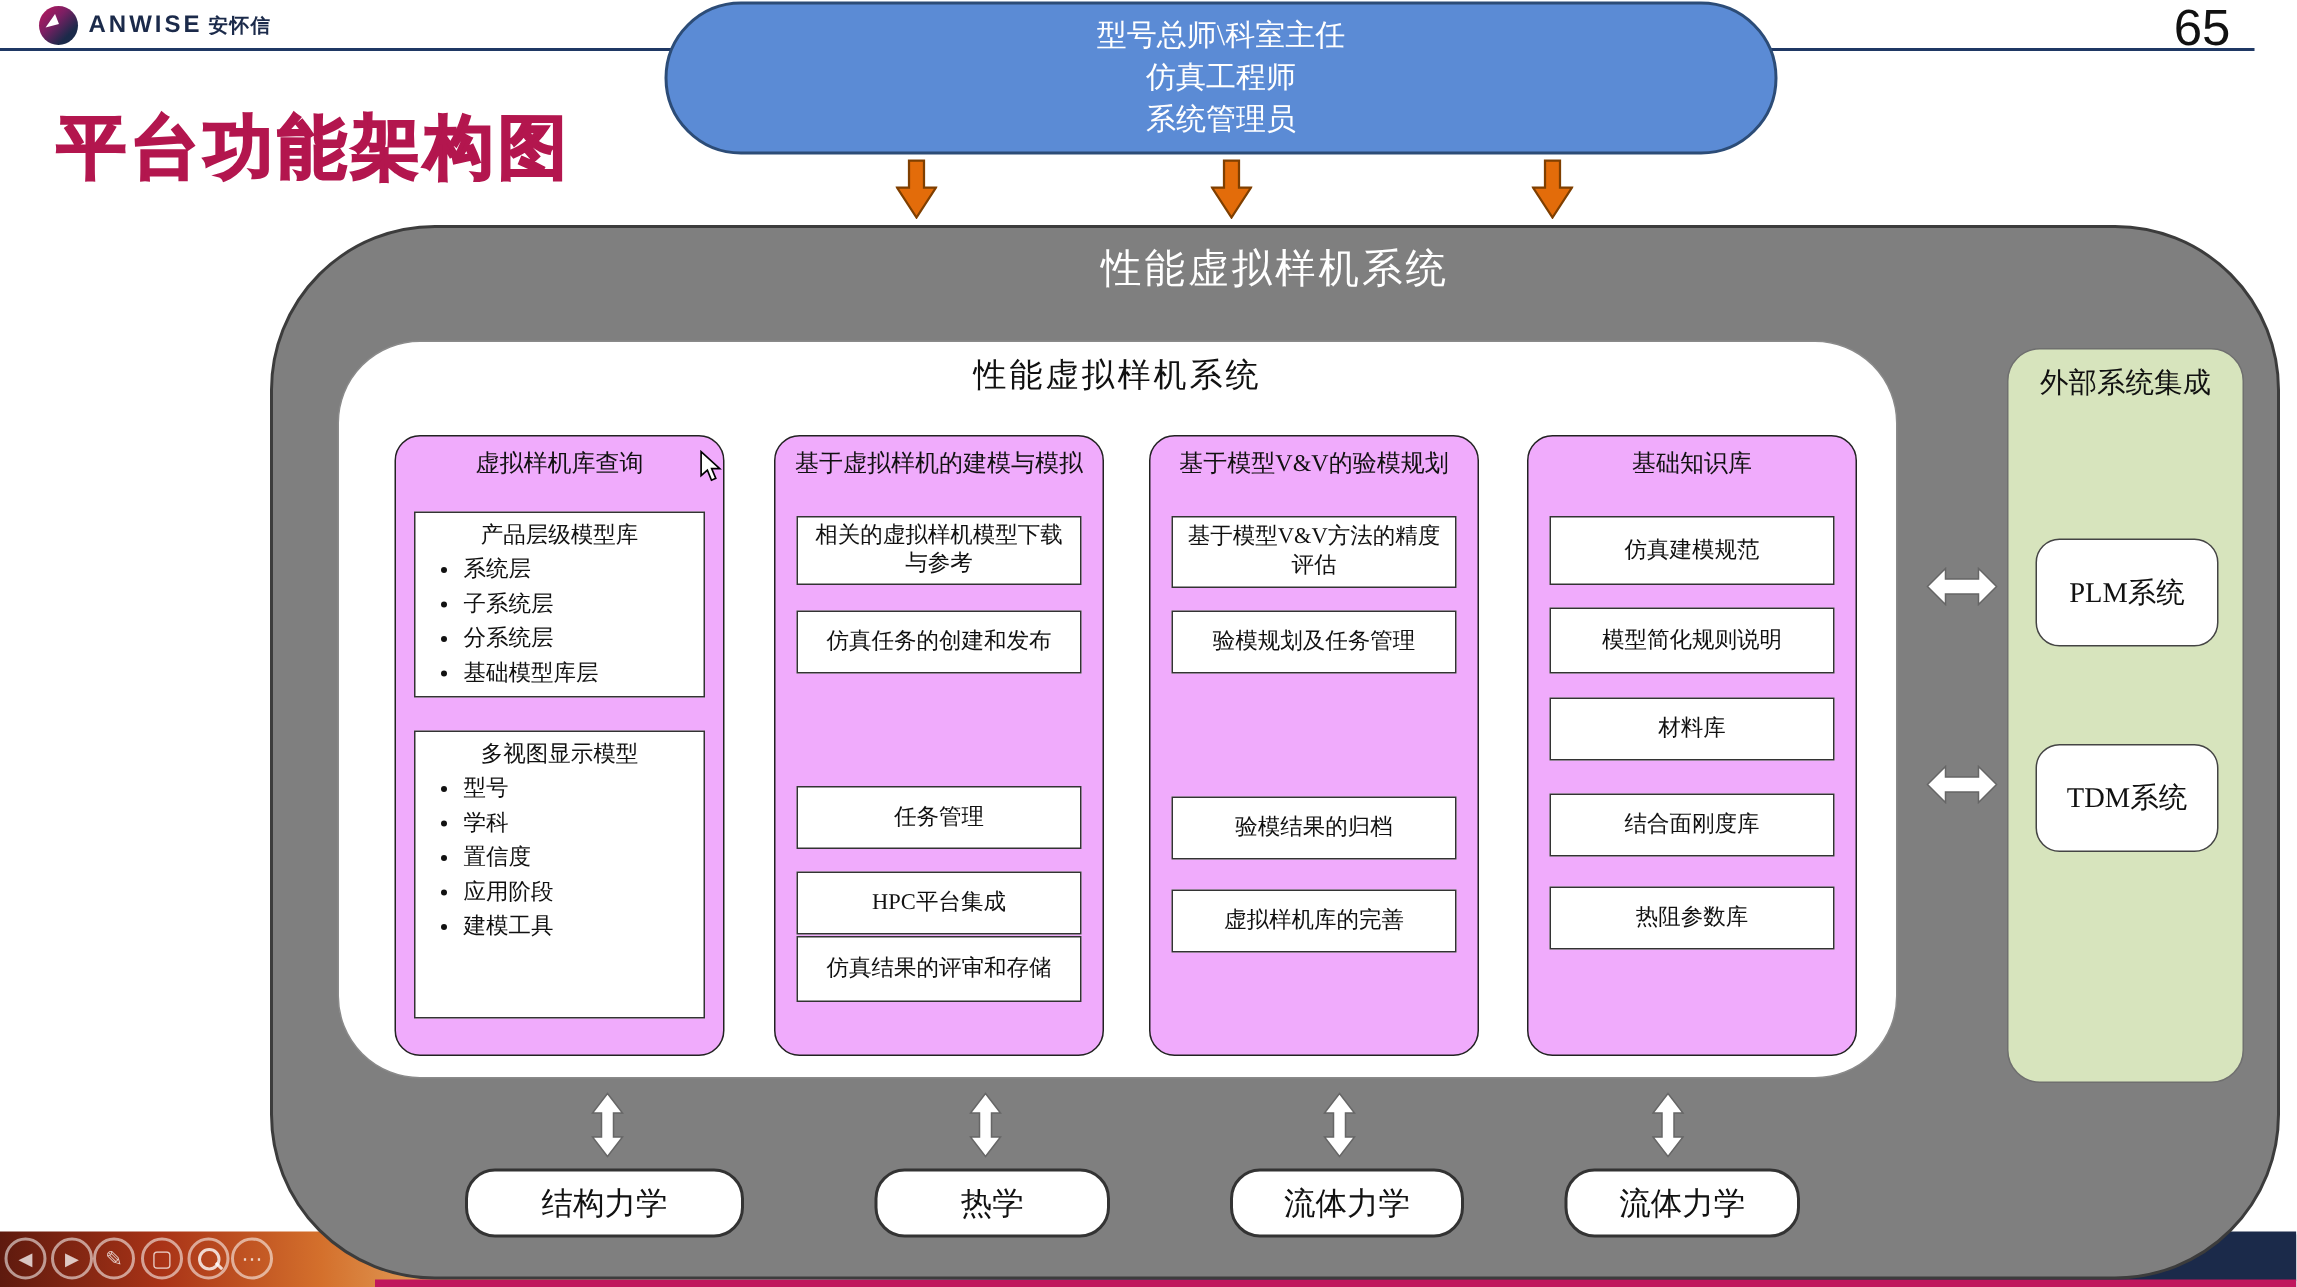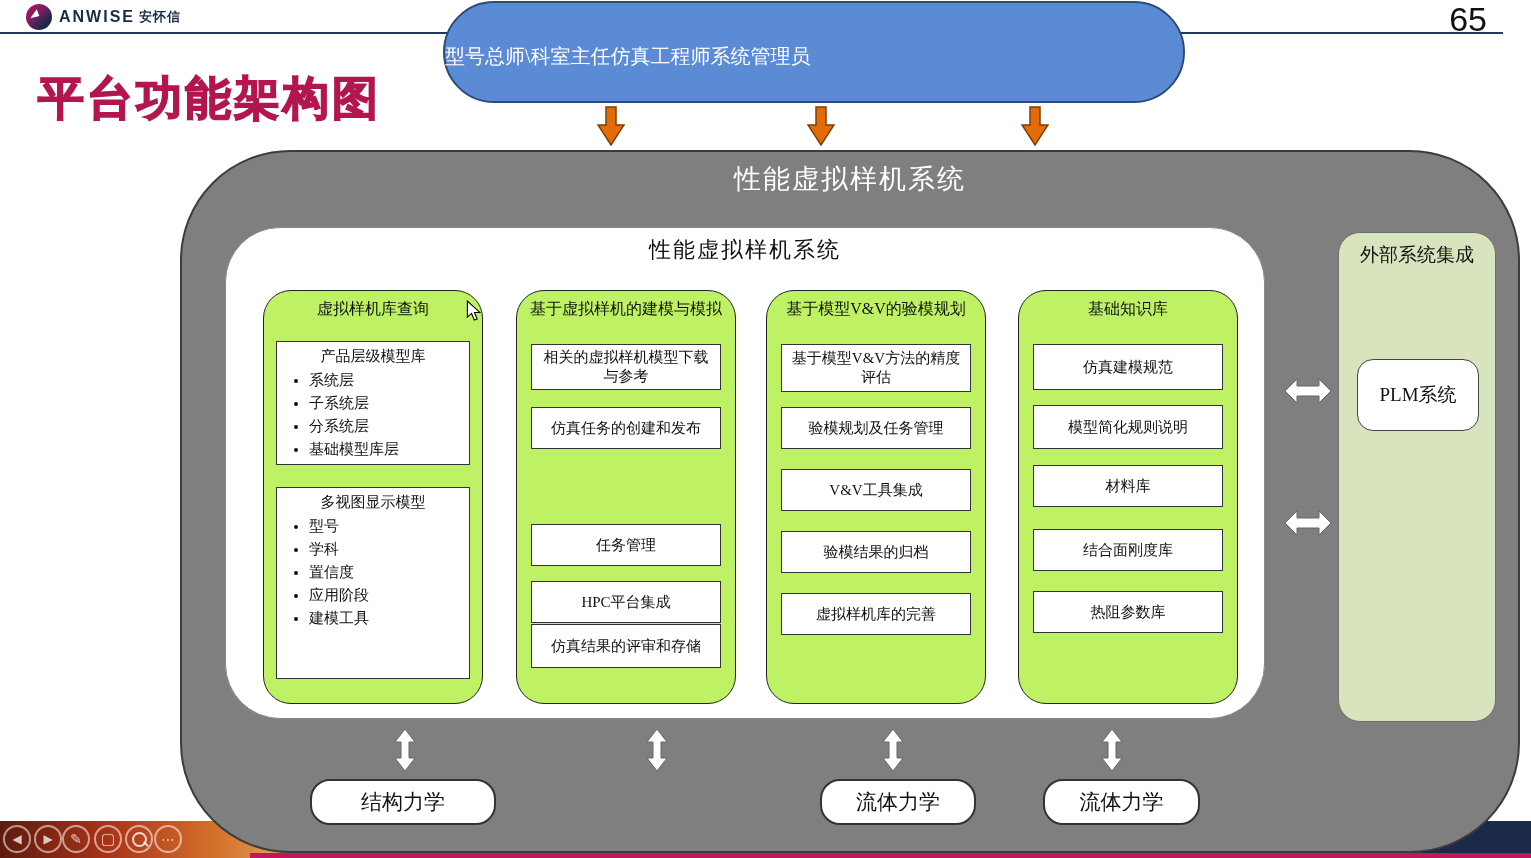--- a/index.html
+++ b/index.html
@@ -18,39 +18,39 @@
   .logo-text{margin-left:7px;color:#1b2a4a;font-weight:bold;font-size:16px;letter-spacing:2px;}
   .logo-cn{margin-left:4px;color:#1b2a4a;font-weight:bold;font-size:13px;letter-spacing:1px;}
   .page-number{position:absolute;right:44px;top:0px;font-size:34px;color:#111;z-index:6;}
 
   .slide-title{position:absolute;left:38px;top:68px;font-size:46px;font-weight:900;color:#b3164e;
                letter-spacing:3px;z-index:6;-webkit-text-stroke:1.5px #b3164e;}
 
   
   .roles-pill{position:absolute;left:443px;top:1px;width:742px;height:102px;border-radius:52px;
               background:#5b8bd5;border:2px solid #2c4c77;box-sizing:border-box;z-index:7;
-              display:flex;flex-direction:row;align-items:center;justify-content:flex-start;padding-top:7px;}
+              display:flex;flex-direction:column;align-items:center;justify-content:flex-start;padding-top:7px;}
   .roles-pill div{color:#fff;font-size:20px;line-height:28px;}
 
   .o-arrow{position:absolute;top:106px;width:28px;height:40px;z-index:6;}
 
   
   .gray-box{position:absolute;left:180px;top:150px;width:1340px;height:703px;border-radius:110px;
             background:#7f7f7f;border:2px solid #3c3c3c;box-sizing:border-box;z-index:2;}
   .gray-title{position:absolute;left:180px;top:161px;width:1340px;text-align:center;color:#fff;
               font-size:27px;letter-spacing:2px;z-index:3;}
 
   .white-box{position:absolute;left:225px;top:227px;width:1040px;height:492px;border-radius:55px;
              background:#fff;border:1px solid #8a8a8a;box-sizing:border-box;z-index:3;}
   .white-title{position:absolute;left:225px;top:235px;width:1040px;text-align:center;color:#111;
                font-size:22px;letter-spacing:2px;z-index:4;}
 
   
-  .col{position:absolute;top:290px;width:220px;height:414px;background:#bef264;border:1.5px solid #222;
-       border-radius:28px;box-sizing:border-box;z-index:4;}
+  .col{position:absolute;top:290px;width:220px;height:414px;background:#f0abfc;border:1.5px solid #222;
+       border-radius:17px;box-sizing:border-box;z-index:4;}
   .col-header{position:absolute;left:0;top:8px;width:100%;text-align:center;font-size:16px;color:#111;}
   .fn-box{position:absolute;left:14px;width:190px;border:1px solid #333;background:#fff;box-sizing:border-box;
           display:flex;align-items:center;justify-content:center;text-align:center;
           font-size:15px;line-height:19px;color:#111;padding:2px 6px;}
   .group-box{position:absolute;left:12px;width:194px;border:1px solid #333;background:#fff;box-sizing:border-box;
              font-size:15px;color:#111;}
   .group-title{text-align:center;margin-top:5px;}
   .group-box ul{margin:3px 0 0 0;padding-left:32px;}
   .group-box li{line-height:23px;}
 
@@ -173,37 +173,37 @@
     <div class="fn-box" style="top:116px;height:42px;">仿真任务的创建和发布</div>
     <div class="fn-box" style="top:233px;height:42px;">任务管理</div>
     <div class="fn-box" style="top:290px;height:42px;">HPC平台集成</div>
     <div class="fn-box" style="top:333px;height:44px;">仿真结果的评审和存储</div>
   </div>
 
   <div class="col serif" style="left:766px;">
     <div class="col-header">基于模型V&amp;V的验模规划</div>
     <div class="fn-box" style="top:53px;height:48px;">基于模型V&amp;V方法的精度评估</div>
     <div class="fn-box" style="top:116px;height:42px;text-align:right;">验模规划及任务管理</div>
-    <div class="fn-box" style="top:178px;height:42px;">V&amp;V工具集成</div>
     <div class="fn-box" style="top:240px;height:42px;">验模结果的归档</div>
     <div class="fn-box" style="top:302px;height:42px;">虚拟样机库的完善</div>
   </div>
 
   <div class="col serif" style="left:1018px;">
     <div class="col-header">基础知识库</div>
     <div class="fn-box" style="top:53px;height:46px;">仿真建模规范</div>
     <div class="fn-box" style="top:114px;height:44px;">模型简化规则说明</div>
     <div class="fn-box" style="top:174px;height:42px;">材料库</div>
     <div class="fn-box" style="top:238px;height:42px;">结合面刚度库</div>
     <div class="fn-box" style="top:300px;height:42px;">热阻参数库</div>
   </div>
 
   <div class="green-box serif">
     <div class="green-title">外部系统集成</div>
     <div class="ext-sys" style="top:126px;">PLM系统</div>
+    <div class="ext-sys" style="top:263px;">TDM系统</div>
   </div>
   <svg class="h-arrow" style="top:378px;" viewBox="0 0 48 26">
     <polygon points="1,13 13,1 13,8 35,8 35,1 47,13 35,25 35,18 13,18 13,25" fill="#fff" stroke="#666" stroke-width="1"></polygon>
     </svg>
   <svg class="h-arrow" style="top:510px;" viewBox="0 0 48 26">
     <polygon points="1,13 13,1 13,8 35,8 35,1 47,13 35,25 35,18 13,18 13,25" fill="#fff" stroke="#666" stroke-width="1"></polygon>
     </svg>
 
   <svg class="v-arrow" style="left:394px;" viewBox="0 0 22 44">
     <polygon points="11,1 21,14 15,14 15,30 21,30 11,43 1,30 7,30 7,14 1,14" fill="#fff" stroke="#666" stroke-width="1"></polygon>
@@ -212,20 +212,21 @@
     <polygon points="11,1 21,14 15,14 15,30 21,30 11,43 1,30 7,30 7,14 1,14" fill="#fff" stroke="#666" stroke-width="1"></polygon>
     </svg>
   <svg class="v-arrow" style="left:882px;" viewBox="0 0 22 44">
     <polygon points="11,1 21,14 15,14 15,30 21,30 11,43 1,30 7,30 7,14 1,14" fill="#fff" stroke="#666" stroke-width="1"></polygon>
     </svg>
   <svg class="v-arrow" style="left:1101px;" viewBox="0 0 22 44">
     <polygon points="11,1 21,14 15,14 15,30 21,30 11,43 1,30 7,30 7,14 1,14" fill="#fff" stroke="#666" stroke-width="1"></polygon>
     </svg>
 
   <div class="disc-box serif" style="left:310px;width:186px;">结构力学</div>
+  <div class="disc-box serif" style="left:583px;width:157px;">热学</div>
   <div class="disc-box serif" style="left:820px;width:156px;">流体力学</div>
   <div class="disc-box serif" style="left:1043px;width:157px;">流体力学</div>
 
   <svg class="cursor" viewBox="0 0 14 20">
     <path d="M1,1 L1,15.5 L4.8,12.2 L7.3,18.3 L9.9,17.2 L7.4,11.3 L12.3,11.3 Z" fill="#fff" stroke="#000" stroke-width="1"></path>
     </svg>
 
 </div>
 
 </body></html>

